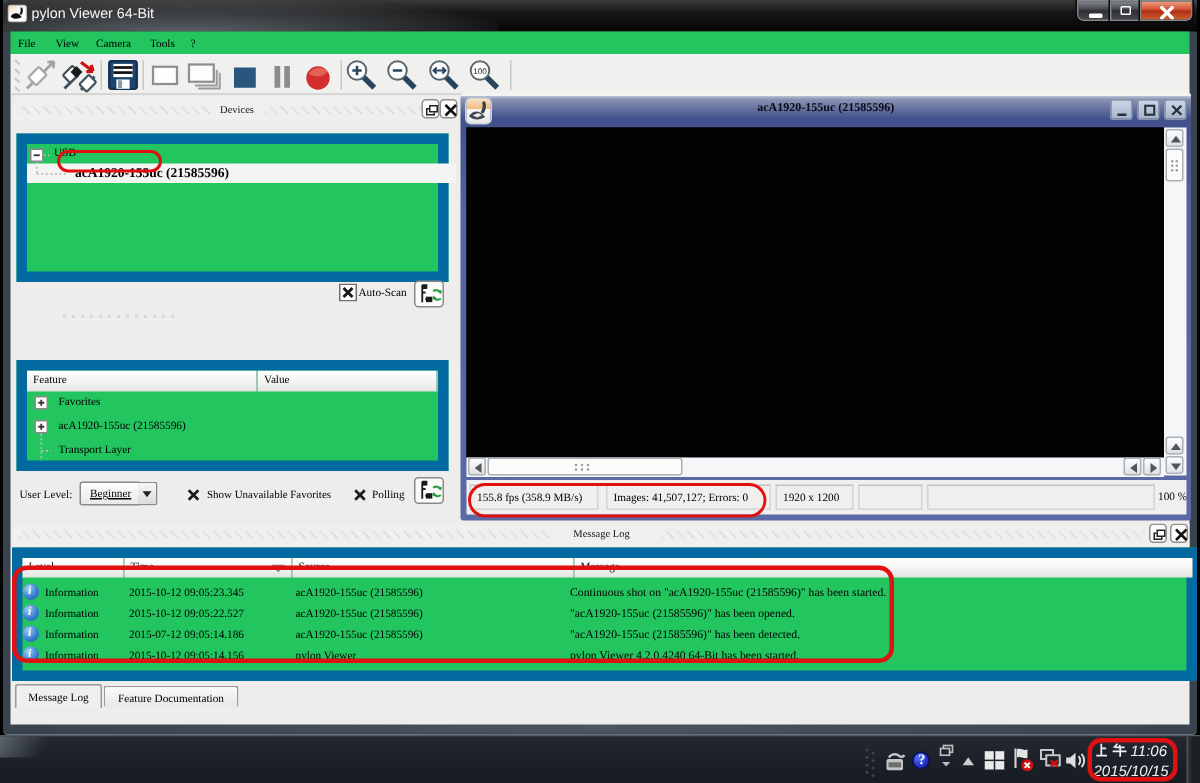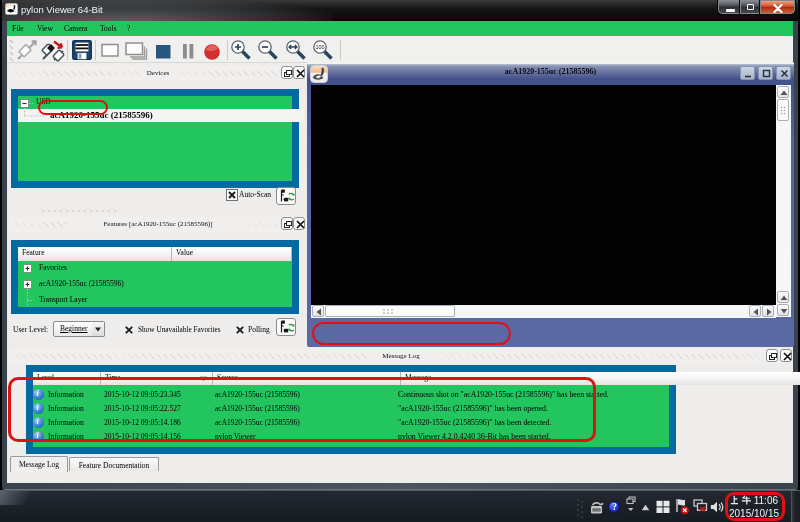--- a/index.html
+++ b/index.html
@@ -42,21 +42,21 @@
   .dockbtn.fl::before { content:""; position:absolute; left:2px; top:4.5px; width:4px; height:3.5px; border:1px solid #222; }
   .dockbtn.fl::after { content:""; position:absolute; left:4px; top:2.5px; width:4px; height:3.5px; border:1px solid #222; background:#fcfcfc; }
   .dockbtn.cl svg { position:absolute; left:1.5px; top:2px; }
 
   .panelbox { position:absolute; background:#22c55e; border:7px solid #0369a1;padding-left:36px; }
 
   
   .hdrcell { position:absolute; top:0; height:100%; border-right:1px solid #b5b5b5;
     background:linear-gradient(to bottom,#ffffff,#f2f2f1 60%,#e3e3e1);}
   .hdrtext { position:absolute; top:1px; left:4px; font-size:7.5px; }
-  .sans { font-family:"Liberation Sans",sans-serif; }
+  .sans { font-family:"Liberation Sans",sans-serif;font-style:italic; }
 
   
   .redbox { position:absolute; border:3px solid #e01111; border-radius:10px; background:transparent; }
 
   
   .logrow { position:absolute; left:0; width:780px; height:14px; font-size:7.5px; }
   .logrow i { position:absolute; left:0px; top:0.5px; width:11px; height:11px; border-radius:50%;
      background:radial-gradient(circle at 35% 30%, #9fd0f2, #3a7fd4 55%, #1a55a8); }
   .logrow i::after { content:"i"; position:absolute; left:3.6px; top:0.5px; color:#fff; font-size:8px; font-family:"Liberation Serif",serif; font-weight:bold; line-height:9px; }
   .logrow b { position:absolute; left:15px; top:2px; font-weight:normal; }
@@ -237,31 +237,20 @@
         <rect x="6" y="9.8" width="4.2" height="3.6" fill="#1a1a1a"></rect>
         <path d="M10.8 6.2 a3.2 3.2 0 0 1 5 1" stroke="#2e9e40" stroke-width="1.4" fill="none"></path>
         <path d="M16.6 5.4 l-0.6 2.6 -2.3 -1.5 z" fill="#2e9e40"></path>
         <path d="M15.9 11 a3.2 3.2 0 0 1 -5 -1" stroke="#2e9e40" stroke-width="1.4" fill="none"></path>
         <path d="M10.2 11.8 l0.6 -2.6 2.3 1.5 z" fill="#2e9e40"></path>
       </svg>
     </div>
 
     <div class="abs" style="left:40px; top:210px; width:75px; height:2px; background:repeating-linear-gradient(to right,#d8d7d5 0 2px, transparent 2px 6px);"></div>
 
-    <div class="docktitle" id="dt-features" style="left:7px; top:217px; width:298px;">
-      <div class="hatch" style="left:3px; width:55px;"></div>
-      <div class="hatch" style="left:240px; width:33px;"></div>
-      <div class="label">Features [acA1920-155uc (21585596)]</div>
-      <div class="dockbtn fl" style="left:272px;"></div>
-      <div class="dockbtn cl" style="left:284px;">
-          <svg width="9" height="9" viewBox="0 0 9 9">
-            <path d="M1 1 L8 8 M8 1 L1 8" stroke="#111" stroke-width="1.7"></path>
-          </svg>
-        </div>
-    </div>
 
     <div class="panelbox" id="feattable" style="left:9px; top:240px; width:288px; height:74px; overflow:hidden;">
 
       <div class="abs" style="left:0; top:0; width:286px; height:14px;">
         <div class="hdrcell" style="left:154px; width:120px;">
             <div class="hdrtext">Value</div>
           </div>
         <div class="hdrcell" style="left:0; width:154px;">
             <div class="hdrtext">Feature</div>
           </div>
@@ -345,21 +334,21 @@
       <div class="hatch" style="left:432px; width:322px;"></div>
       <div class="label">Message Log</div>
       <div class="dockbtn fl" style="left:757px;"></div>
       <div class="dockbtn cl" style="left:771px;">
           <svg width="9" height="9" viewBox="0 0 9 9">
             <path d="M1 1 L8 8 M8 1 L1 8" stroke="#111" stroke-width="1.7"></path>
           </svg>
         </div>
     </div>
 
-    <div class="panelbox" id="logtable" style="left:24px; top:365px; width:650px; height:89px;text-decoration:underline;">
+    <div class="panelbox" id="logtable" style="left:6px; top:365px; width:790px; height:89px;text-decoration:underline;">
 
       <div class="abs" style="left:0; top:0; width:780px; height:13px;">
         <div class="hdrcell" style="left:0; width:68px;">
             <div class="hdrtext" style="top:1px;">Level</div>
           </div>
         <div class="hdrcell" style="left:68px; width:112px;">
             <div class="hdrtext" style="top:1px;">Time</div>
           <svg class="abs" style="right:4px; top:4px;" width="9" height="6" viewBox="0 0 9 6">
               <path d="M1 1 h7 l-3.5 4 z" fill="none" stroke="#888" stroke-width="0.9"></path>
             </svg>
@@ -381,30 +370,30 @@
       <div class="logrow" style="top:30px;">
           <i></i>
           <b>Information</b>
           <u>2015-10-12 09:05:22.527</u>
           <s>acA1920-155uc (21585596)</s>
           <em>"acA1920-155uc (21585596)" has been opened.</em>
         </div>
       <div class="logrow" style="top:44px;">
           <i></i>
           <b>Information</b>
-          <u>2015-10-12 09:05:14.186</u>
+          <u>2015-07-12 09:05:14.186</u>
           <s>acA1920-155uc (21585596)</s>
           <em>"acA1920-155uc (21585596)" has been detected.</em>
         </div>
       <div class="logrow" style="top:58px;">
           <i></i>
           <b>Information</b>
           <u>2015-10-12 09:05:14.156</u>
           <s>pylon Viewer</s>
-          <em>pylon Viewer 4.2.0.4240 36-Bit has been started.</em>
+          <em>pylon Viewer 4.2.0.4240 64-Bit has been started.</em>
         </div>
     </div>
     <div class="redbox" style="left:6px; top:377px; width:588px; height:65px;"></div>
 
     <div id="tabs">
       <div class="tab active" style="left:3px; width:58px;">Message Log</div>
       <div class="tab" style="left:62px; width:90px;">Feature Documentation</div>
     </div>
   </div>
 
@@ -473,20 +462,28 @@
           </svg>
       </div>
       <div class="sbtn" style="left:438px; top:0px;"><svg width="12" height="12" viewBox="0 0 12 12">
             <path d="M3.5 6 l4.5 -3.4 v6.8 z" fill="#555"></path>
           </svg></div>
       <div class="sbtn" style="left:451px; top:0px;"><svg width="12" height="12" viewBox="0 0 12 12">
             <path d="M8.5 6 l-4.5 -3.4 v6.8 z" fill="#555"></path>
           </svg></div>
     </div>
 
+    <div class="abs" style="left:4px; top:258px; width:480px; height:23px; background:#f0efee; font-size:11px;">
+      <div class="stcell" style="left:2px; width:86px;">155.8 fps (358.9 MB/s)</div>
+      <div class="stcell" style="left:93px; width:110px;">Images: 41,507,127; Errors: 0</div>
+      <div class="stcell" style="left:206px; width:52px;">1920 x 1200</div>
+      <div class="stcell" style="left:261px; width:43px;"></div>
+      <div class="stcell" style="left:307px; width:152px;"></div>
+      <div class="stcell" style="left:461px; width:19px; border:none; padding-left:0;">100 %</div>
+    </div>
     <div class="redbox" style="left:5px; top:260px; width:199px; height:23px; border-radius:12px; border-width:2.5px;"></div>
   </div>
 
   <div id="taskbar">
     <div class="abs" style="left:0; top:0px; width:40px; height:14px; background:linear-gradient(115deg, rgba(200,210,220,0.35), rgba(200,210,220,0.0) 70%);"></div>
     <svg class="abs" style="left:576px; top:7px;" width="10" height="22" viewBox="0 0 10 22">
       <g fill="#3e434a">
           <circle cx="2" cy="2" r="1"></circle>
           <circle cx="6" cy="4" r="1"></circle>
           <circle cx="2" cy="7" r="1"></circle>

